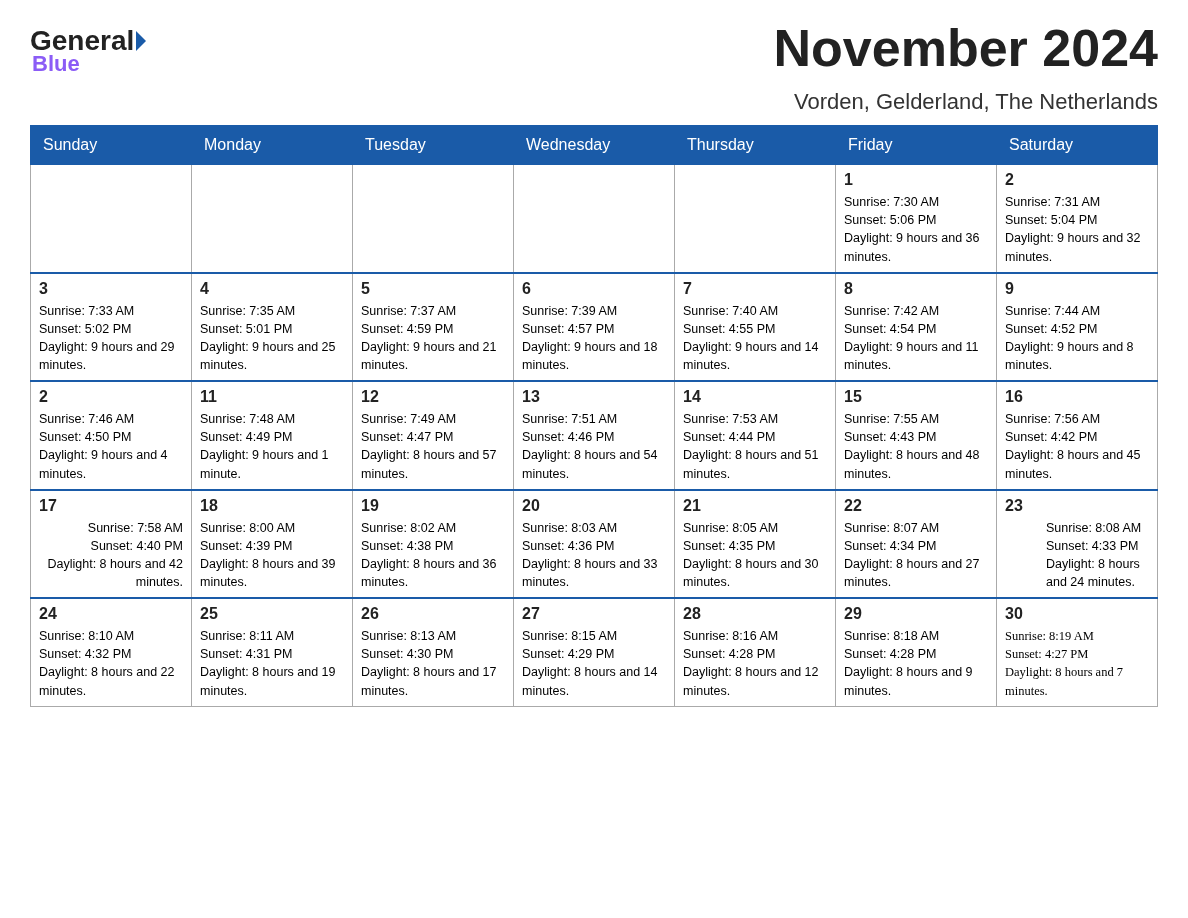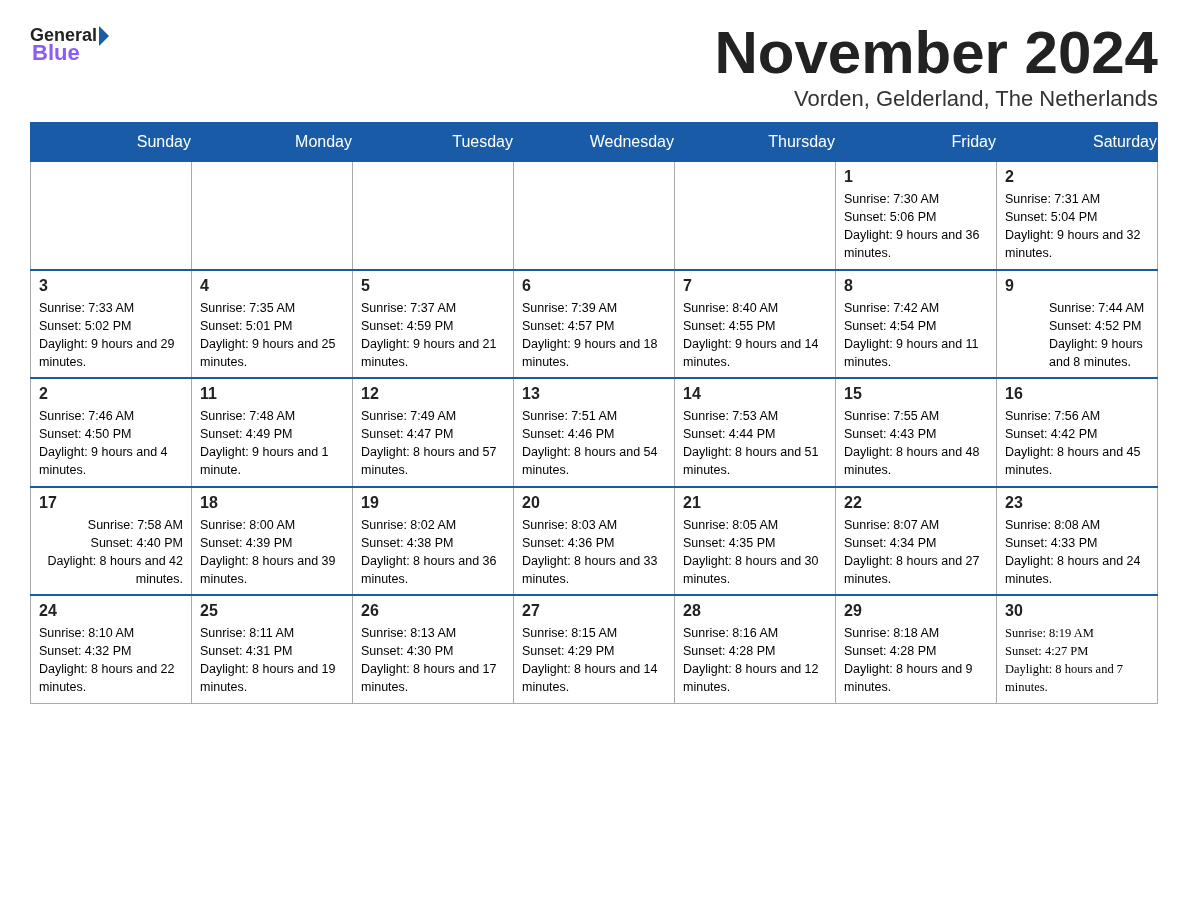--- a/index.html
+++ b/index.html
@@ -18,21 +18,21 @@
     }
     .logo {
       display: flex;
       flex-direction: column;
       align-items: flex-start;
       padding-top: 5px;
     }
     .logo-text {
       display: flex;
       align-items: center;
-      font-size: 18px;
+      font-size: 28px;
       font-weight: bold;
       color: #222;
     }
     .logo-arrow {
       width: 0;
       height: 0;
       border-left: 10px solid #1a5ba8;
       border-top: 10px solid transparent;
       border-bottom: 10px solid transparent;
       display: inline-block;
@@ -43,42 +43,42 @@
       color: #8b5cf6;
       font-size: 22px;
       font-weight: bold;
       margin-top: -6px;
       padding-left: 2px;
     }
     .title-block {
       text-align: right;
     }
     .month-title {
-      font-size: 60px;
+      font-size: 52px;
       font-weight: bold;
       color: #222;
       line-height: 1.1;
     }
     .location {
       font-size: 22px;
       color: #333;
-      margin-top: 0;
+      margin-top: 12px;
     }
     .calendar {
       width: 100%;
       border-collapse: collapse;
       margin-top: 8px;
     }
     .calendar th {
       background-color: #1a5ba8;
       color: #fff;
       font-size: 16px;
       font-weight: normal;
-      padding: 10px 0;
-      text-align: right;
+      padding: 10px 12px;
+      text-align: left;
       border: 1px solid #1a5ba8;
     }
     .calendar td {
       border: 1px solid #aaa;
       vertical-align: top;
       padding: 6px 8px;
       width: 14.28%;
       min-height: 100px;
     }
     .day-number {
@@ -169,33 +169,33 @@
 Daylight: 9 hours and 21 minutes.</div>
         </td>
         <td>
           <span class="day-number">6</span>
           <div class="day-info" style="white-space: pre-line;">Sunrise: 7:39 AM
 Sunset: 4:57 PM
 Daylight: 9 hours and 18 minutes.</div>
         </td>
         <td>
           <span class="day-number">7</span>
-          <div class="day-info" style="white-space: pre-line;">Sunrise: 8:40 AM
+          <div class="day-info" style="white-space: pre-line;">Sunrise: 7:40 AM
 Sunset: 4:55 PM
 Daylight: 9 hours and 14 minutes.</div>
         </td>
         <td>
           <span class="day-number">8</span>
           <div class="day-info" style="white-space: pre-line;">Sunrise: 7:42 AM
 Sunset: 4:54 PM
 Daylight: 9 hours and 11 minutes.</div>
         </td>
         <td>
           <span class="day-number">9</span>
-          <div class="day-info" style="white-space: pre-line; margin-left: 44px;">Sunrise: 7:44 AM
+          <div class="day-info" style="white-space: pre-line;">Sunrise: 7:44 AM
 Sunset: 4:52 PM
 Daylight: 9 hours and 8 minutes.</div>
         </td>
       </tr>
       <tr class="row-separator">
         <td>
           <span class="day-number">2</span>
           <div class="day-info" style="white-space: pre-line;">Sunrise: 7:46 AM
 Sunset: 4:50 PM
 Daylight: 9 hours and 4 minutes.</div>
@@ -269,21 +269,21 @@
 Daylight: 8 hours and 30 minutes.</div>
         </td>
         <td>
           <span class="day-number">22</span>
           <div class="day-info" style="white-space: pre-line;">Sunrise: 8:07 AM
 Sunset: 4:34 PM
 Daylight: 8 hours and 27 minutes.</div>
         </td>
         <td>
           <span class="day-number">23</span>
-          <div class="day-info" style="white-space: pre-line;">Sunrise: 8:08 AM
+          <div class="day-info" style="white-space: pre-line; margin-left: 41px;">Sunrise: 8:08 AM
 Sunset: 4:33 PM
 Daylight: 8 hours and 24 minutes.</div>
         </td>
       </tr>
       <tr class="row-separator">
         <td>
           <span class="day-number">24</span>
           <div class="day-info" style="white-space: pre-line;">Sunrise: 8:10 AM
 Sunset: 4:32 PM
 Daylight: 8 hours and 22 minutes.</div>

